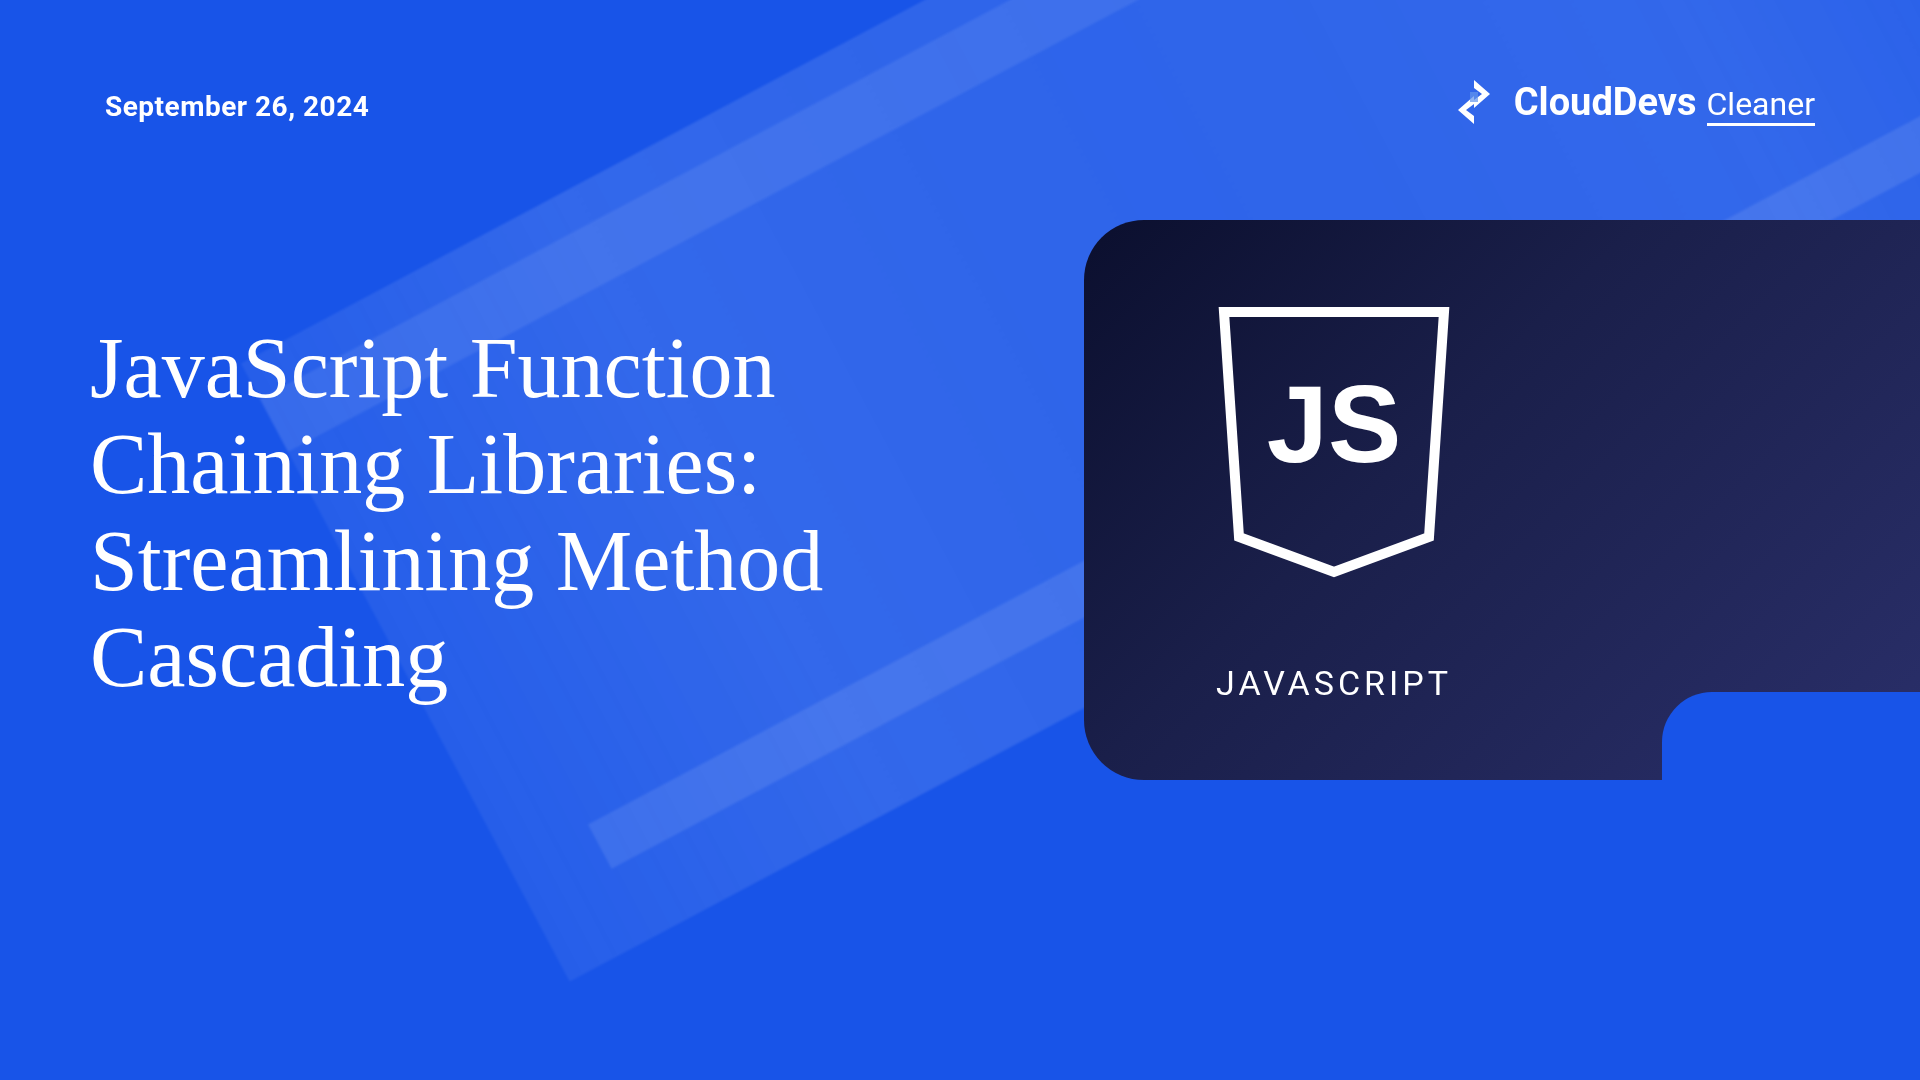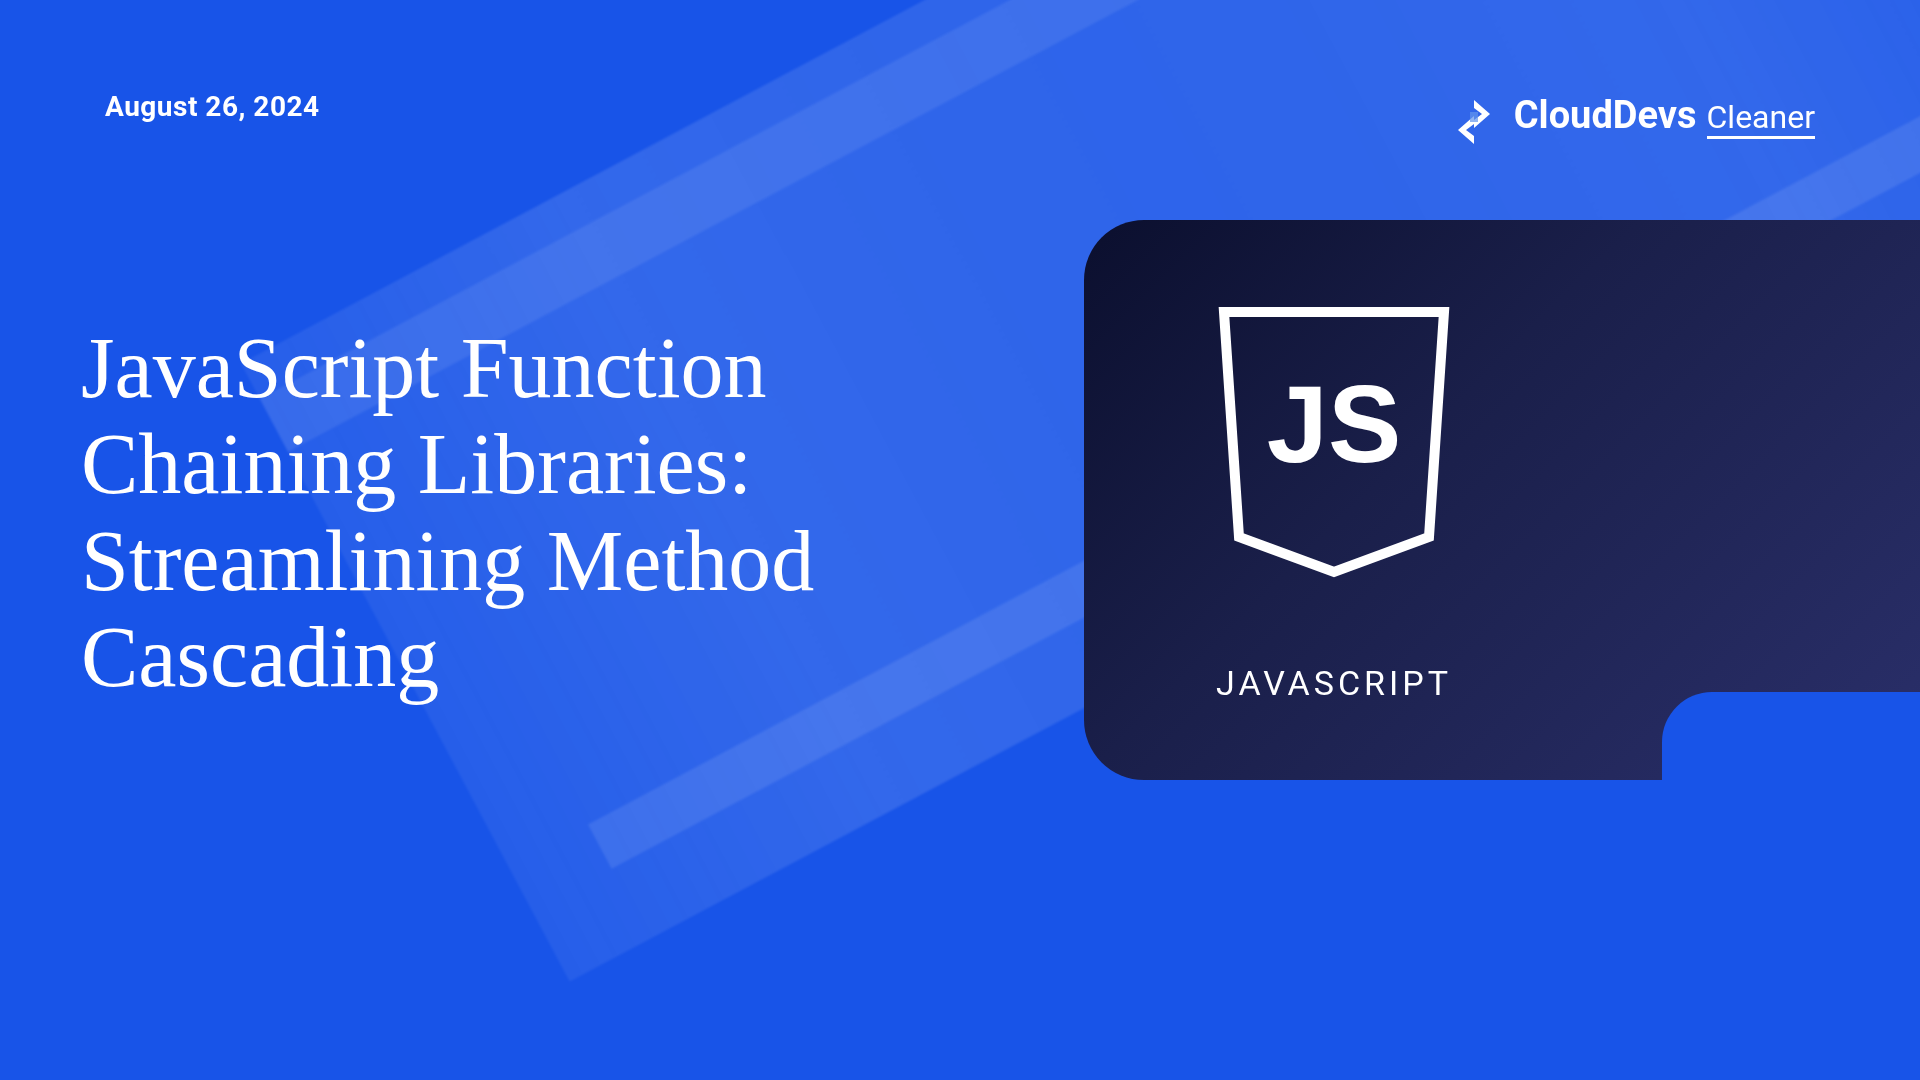--- a/index.html
+++ b/index.html
@@ -66,23 +66,24 @@
       left: 105px;
       color: #fff;
       font-size: 28px;
       font-weight: 700;
       letter-spacing: 0.5px;
       z-index: 10;
     }
     
     .logo-container {
       position: absolute;
-      top: 96px;
+      top: 76px;
       right: 105px;
       display: flex;
+      align-items: center;
       gap: 14px;
       z-index: 10;
     }
     
     .logo-icon {
       width: 52px;
       height: 52px;
       position: relative;
     }
     
@@ -114,21 +115,21 @@
       bottom: -6px;
       left: 0;
       right: 0;
       height: 3px;
       background: #fff;
     }
     
     .main-title {
       position: absolute;
       top: 320px;
-      left: 81px;
+      left: 90px;
       color: #fff;
       font-family: Georgia, 'Times New Roman', serif;
       font-size: 86px;
       font-weight: 400;
       line-height: 1.12;
       max-width: 900px;
       z-index: 10;
     }
     
     .subtitle {
@@ -194,21 +195,21 @@
       background: #1854E8;
       border-top-left-radius: 50px;
     }
   </style>
 </head>
 <body>
 
 <div class="container">
   <div class="brush-stroke"></div>
 
-  <div class="date">August 26,  2024</div>
+  <div class="date">September 26,  2024</div>
 
   <div class="logo-container">
     <div class="logo-icon">
       <svg width="52" height="52" viewBox="0 0 52 52">
         <path d="M 26 4 L 42 18 L 26 32 L 26 24 L 34 18 L 26 12 Z" fill="#fff"></path>
         <path d="M 26 20 L 10 34 L 26 48 L 26 40 L 18 34 L 26 28 Z" fill="#fff"></path>
         <path d="M 22 16 L 30 16 L 30 26 L 22 26 Z" fill="#6495ED" opacity="0.7"></path>
       </svg>
     </div>
     <div class="logo-text">

